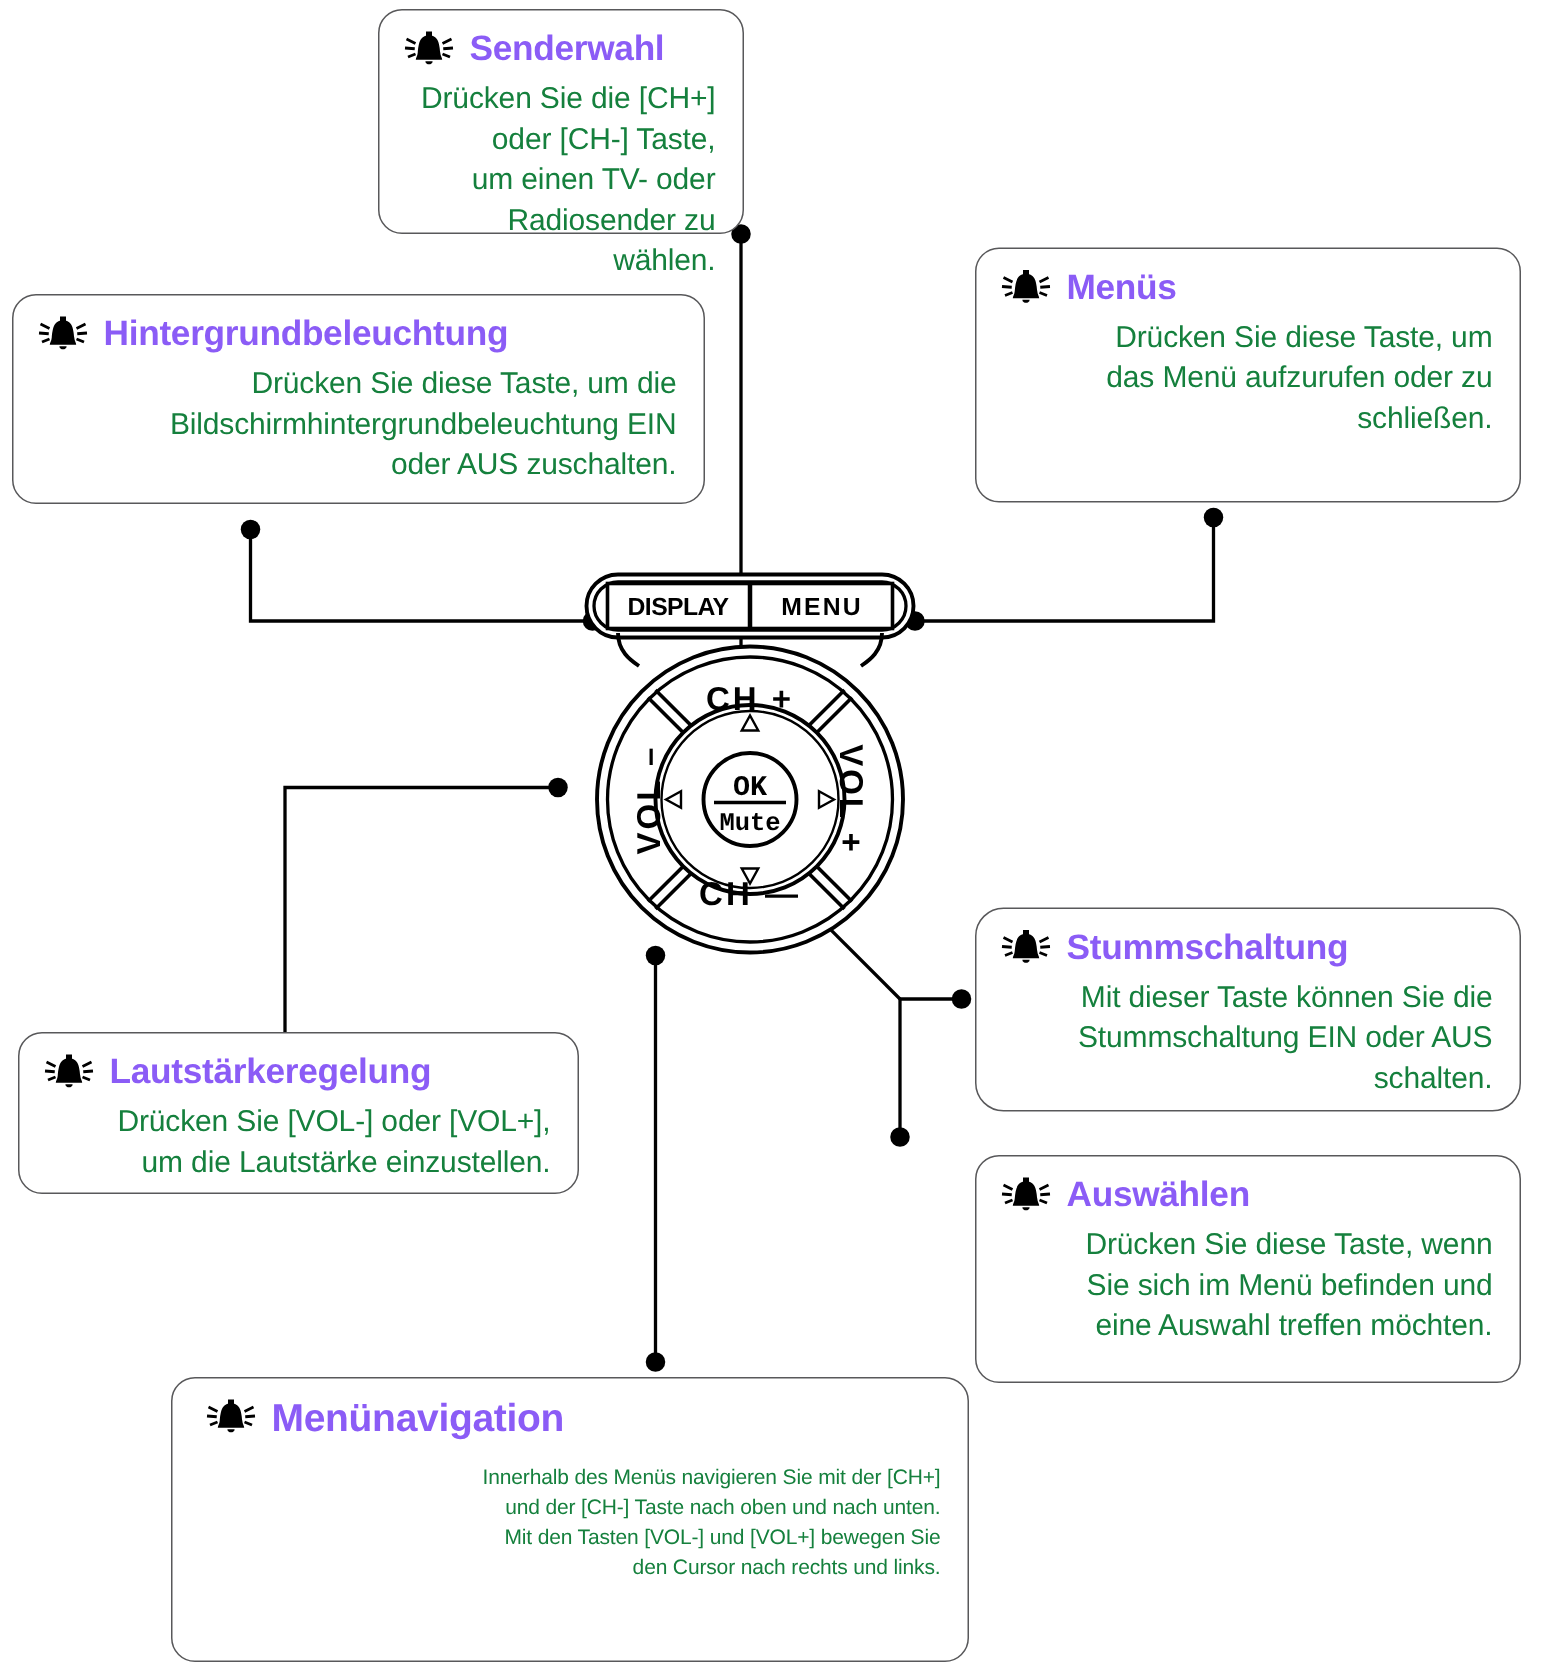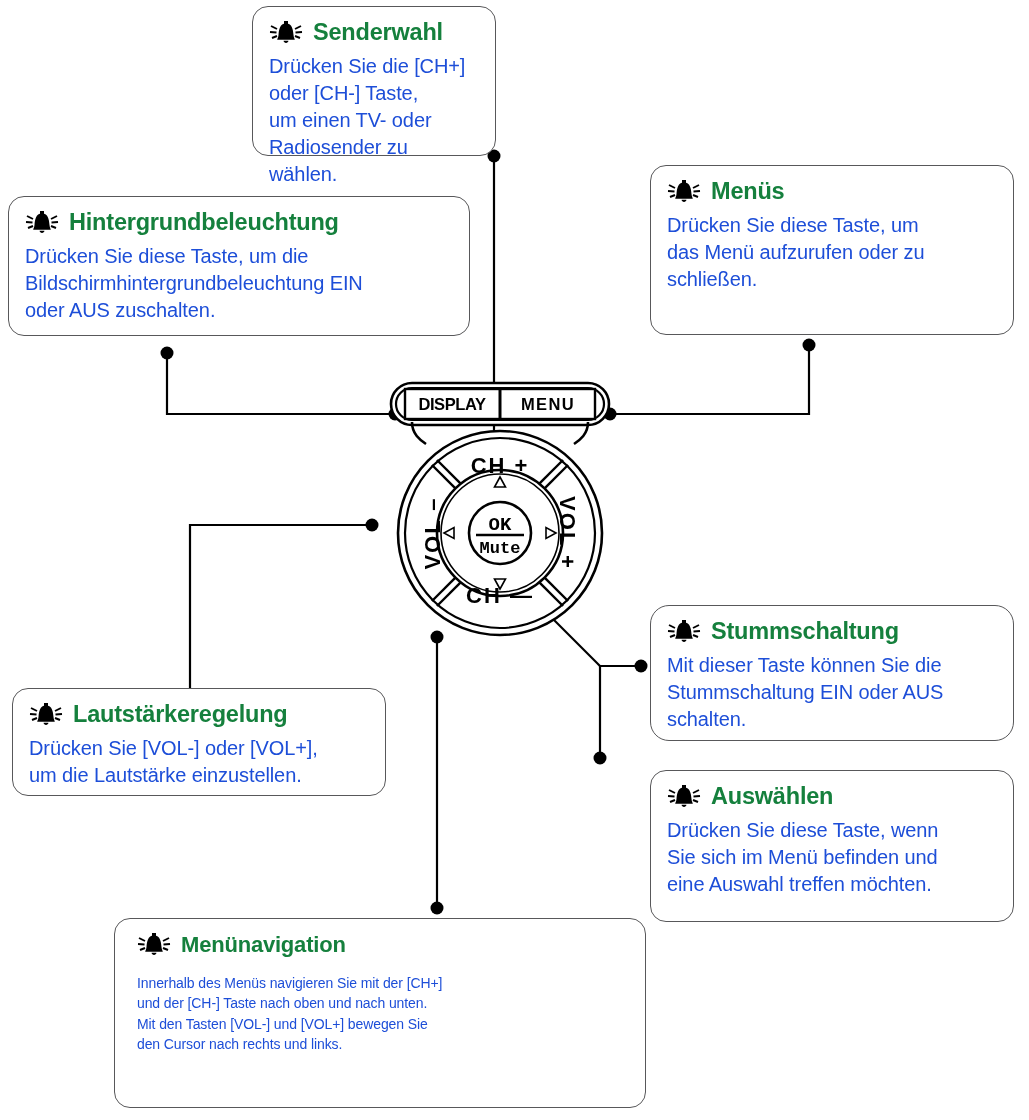--- a/index.html
+++ b/index.html
@@ -36,31 +36,32 @@
   }
   .bell-icon {
     flex: 0 0 auto;
     width: 34px;
     height: 28px;
     display: block;
   }
   .callout-title {
     font-size: 23.5px;
     font-weight: bold;
-    color: #15803d;
+    color: #8b5cf6;
     letter-spacing: -0.2px;
     line-height: 1.1;
     white-space: nowrap;
   }
   .callout-body {
     font-size: 20px;
     line-height: 1.35;
-    color: #1d4ed8;
+    color: #15803d;
     letter-spacing: -0.1px;
     white-space: pre-line;
+    text-align: right;
   }
 
   
   #connectors {
     position: absolute;
     left: 0; top: 0;
     width: 1029px;
     height: 1120px;
     pointer-events: none;
   }
@@ -311,21 +312,21 @@
             <line x1="1" y1="13" x2="7.5" y2="13.5"></line>
             <line x1="3" y1="19" x2="8" y2="17"></line>
           <line x1="32" y1="7" x2="26" y2="10"></line>
             <line x1="33" y1="13" x2="26.5" y2="13.5"></line>
             <line x1="31" y1="19" x2="26" y2="17"></line>
         </g>
         <rect x="15" y="2" width="4" height="3.4" fill="#000"></rect>
         <path d="M17 4.5 C 10.5 4.5 10 11 9.5 16 C 9.3 18.5 8.2 19.6 8.2 20.8 L 25.8 20.8 C 25.8 19.6 24.7 18.5 24.5 16 C 24 11 23.5 4.5 17 4.5 Z" fill="#000"></path>
         <path d="M14.6 21.8 C 14.6 24.6 19.4 24.6 19.4 21.8 Z" fill="#000"></path>
       </svg>
-      <div class="callout-title" style="font-size:22px;">Menünavigation</div>
+      <div class="callout-title" style="font-size:26px;">Menünavigation</div>
     </div>
     <div class="callout-body" style="font-size:14px; line-height:1.45;">Innerhalb des Menüs navigieren Sie mit der [CH+]
 und der [CH-] Taste nach oben und nach unten.
 Mit den Tasten [VOL-] und [VOL+] bewegen Sie
 den Cursor nach rechts und links.</div>
   </div>
 
 </div>
 
 </body></html>

